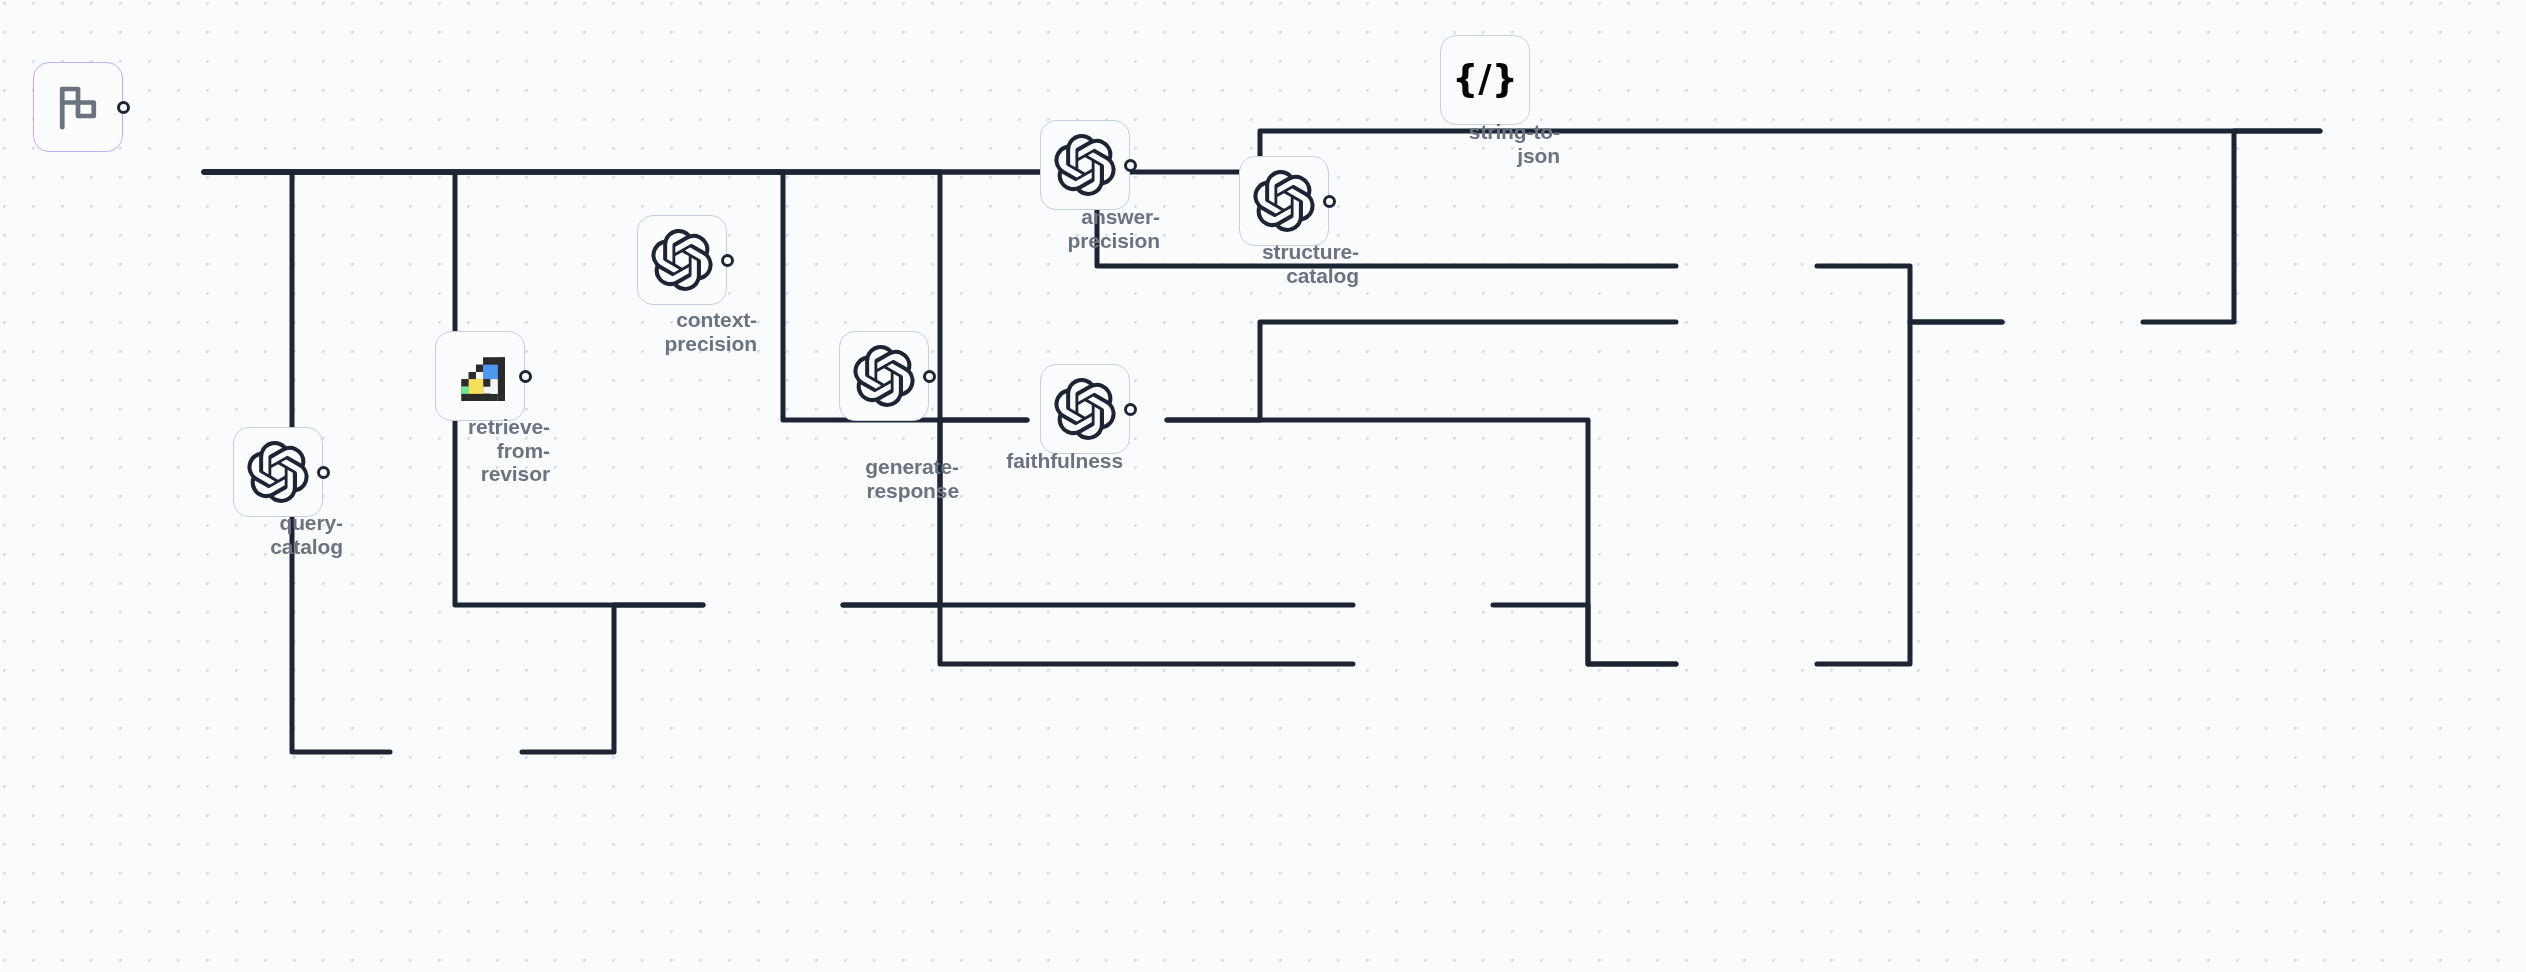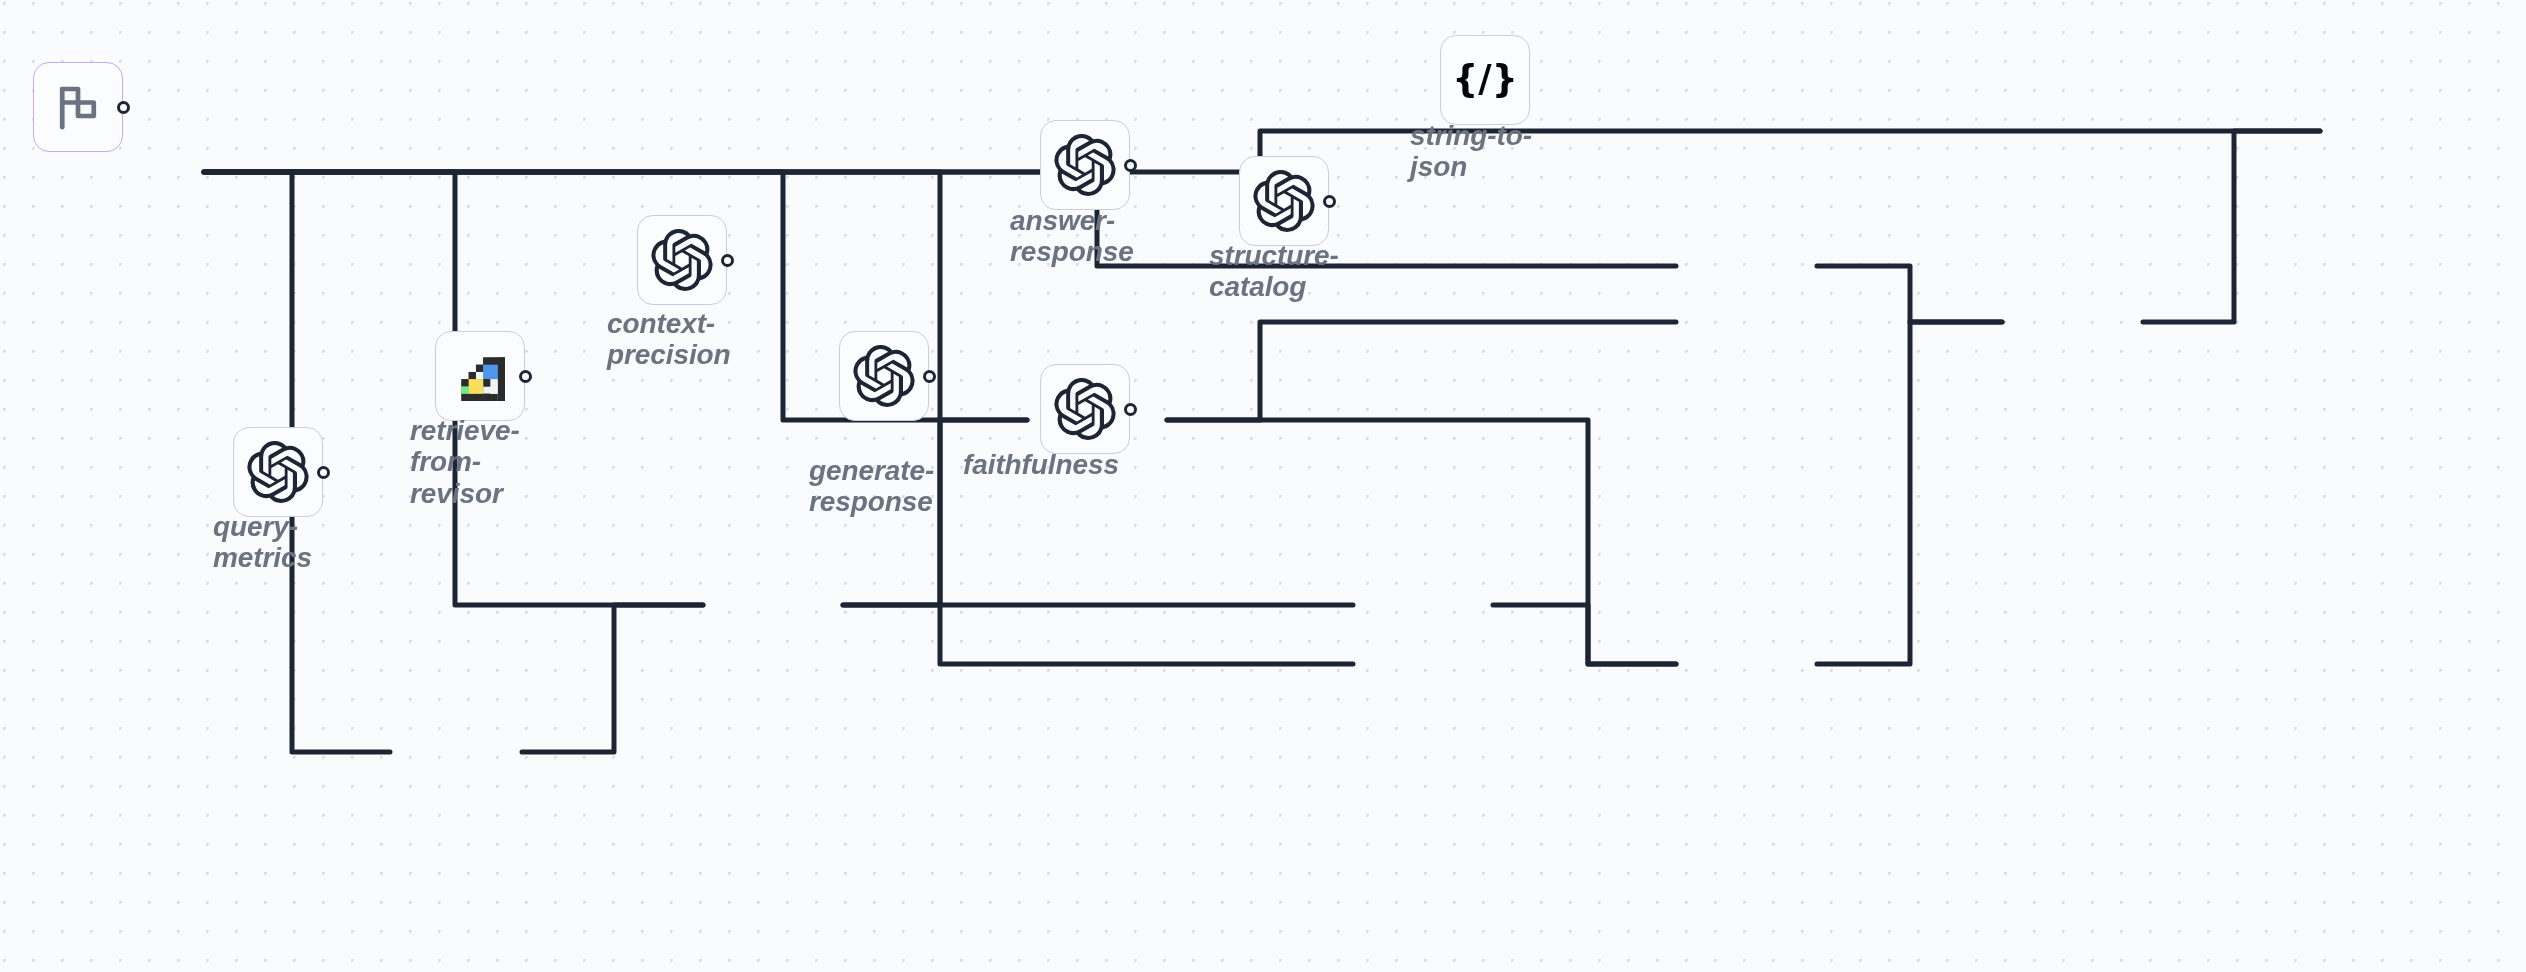--- a/index.html
+++ b/index.html
@@ -38,28 +38,27 @@
     display: flex;
     align-items: center;
     justify-content: center;
   }
   .node.start {
     border-color: #c4aaf7;
     border-width: 1.8px;
   }
   .node-label {
     position: absolute;
-    text-align: left;
-    font-size: 28px;
+    text-align: right;
+    font-size: 21px;
     font-weight: bold;
     color: #6b7280;
     line-height: 1.12;
     letter-spacing: -0.1px;
     white-space: pre-line;
-    font-style: italic;
   }
   .port {
     position: absolute;
     width: 13px;
     height: 13px;
     border-radius: 50%;
     background: #fbfcfd;
     border: 3px solid #1d2433;
     box-sizing: border-box;
   }
@@ -98,21 +97,21 @@
       <div class="port" style="left: 117px; top: 100.5px;"></div>
       <div class="node" style="left: 233px; top: 427px; width: 90px; height: 90px;">
         <span>
           <svg class="icon-svg" width="62" height="62" viewBox="0 0 24 24" fill="#1d2433">
             <path d="M22.282 9.821a5.985 5.985 0 0 0-.516-4.91 6.046 6.046 0 0 0-6.51-2.9A6.065 6.065 0 0 0 4.981 4.18a5.985 5.985 0 0 0-3.998 2.9 6.046 6.046 0 0 0 .743 7.097 5.98 5.98 0 0 0 .51 4.911 6.051 6.051 0 0 0 6.515 2.9A5.985 5.985 0 0 0 13.26 24a6.056 6.056 0 0 0 5.772-4.206 5.99 5.99 0 0 0 3.997-2.9 6.056 6.056 0 0 0-.747-7.073zM13.26 22.43a4.476 4.476 0 0 1-2.876-1.04l.141-.081 4.779-2.758a.795.795 0 0 0 .392-.681v-6.737l2.02 1.168a.071.071 0 0 1 .038.052v5.583a4.504 4.504 0 0 1-4.494 4.494zM3.6 18.304a4.47 4.47 0 0 1-.535-3.014l.142.085 4.783 2.759a.771.771 0 0 0 .78 0l5.843-3.369v2.332a.08.08 0 0 1-.033.062L9.74 19.95a4.5 4.5 0 0 1-6.14-1.646zM2.34 7.896a4.485 4.485 0 0 1 2.366-1.973V11.6a.766.766 0 0 0 .388.676l5.815 3.355-2.02 1.168a.076.076 0 0 1-.071 0l-4.83-2.786A4.504 4.504 0 0 1 2.34 7.872zm16.597 3.855l-5.833-3.387L15.119 7.2a.076.076 0 0 1 .071 0l4.83 2.791a4.494 4.494 0 0 1-.676 8.105v-5.678a.79.79 0 0 0-.407-.667zm2.01-3.023l-.141-.085-4.774-2.782a.776.776 0 0 0-.785 0L9.409 9.23V6.897a.066.066 0 0 1 .028-.061l4.83-2.787a4.5 4.5 0 0 1 6.68 4.66zm-12.64 4.135l-2.02-1.164a.08.08 0 0 1-.038-.057V6.075a4.5 4.5 0 0 1 7.375-3.453l-.142.08L8.704 5.46a.795.795 0 0 0-.393.681zm1.097-2.365l2.602-1.5 2.607 1.5v2.999l-2.597 1.5-2.607-1.5z"></path>
           </svg>
         </span>
       </div>
       <div class="port" style="left: 317px; top: 465.5px;"></div>
       <div class="node-label" style="left: 213px; top: 511px; width: 130px;">query-
-metrics</div>
+catalog</div>
       <div class="node" style="left: 435px; top: 331px; width: 90px; height: 90px;">
         <span>
           <svg class="icon-svg" width="58" height="58" viewBox="0 0 72 72">
             <g transform="translate(4,4)">
               <rect x="9" y="36" width="9" height="27" fill="#2b2b2b"></rect>
               <rect x="18" y="27" width="9" height="36" fill="#2b2b2b"></rect>
               <rect x="27" y="18" width="9" height="45" fill="#2b2b2b"></rect>
               <rect x="36" y="9" width="18" height="54" fill="#2b2b2b"></rect>
               <rect x="54" y="9" width="9" height="54" fill="#2b2b2b"></rect>
               <rect x="9" y="45" width="9" height="9" fill="#74e88f"></rect>
@@ -169,21 +168,21 @@
 response</div>
       <div class="node" style="left: 1040px; top: 120px; width: 90px; height: 90px;">
         <span>
           <svg class="icon-svg" width="62" height="62" viewBox="0 0 24 24" fill="#1d2433">
             <path d="M22.282 9.821a5.985 5.985 0 0 0-.516-4.91 6.046 6.046 0 0 0-6.51-2.9A6.065 6.065 0 0 0 4.981 4.18a5.985 5.985 0 0 0-3.998 2.9 6.046 6.046 0 0 0 .743 7.097 5.98 5.98 0 0 0 .51 4.911 6.051 6.051 0 0 0 6.515 2.9A5.985 5.985 0 0 0 13.26 24a6.056 6.056 0 0 0 5.772-4.206 5.99 5.99 0 0 0 3.997-2.9 6.056 6.056 0 0 0-.747-7.073zM13.26 22.43a4.476 4.476 0 0 1-2.876-1.04l.141-.081 4.779-2.758a.795.795 0 0 0 .392-.681v-6.737l2.02 1.168a.071.071 0 0 1 .038.052v5.583a4.504 4.504 0 0 1-4.494 4.494zM3.6 18.304a4.47 4.47 0 0 1-.535-3.014l.142.085 4.783 2.759a.771.771 0 0 0 .78 0l5.843-3.369v2.332a.08.08 0 0 1-.033.062L9.74 19.95a4.5 4.5 0 0 1-6.14-1.646zM2.34 7.896a4.485 4.485 0 0 1 2.366-1.973V11.6a.766.766 0 0 0 .388.676l5.815 3.355-2.02 1.168a.076.076 0 0 1-.071 0l-4.83-2.786A4.504 4.504 0 0 1 2.34 7.872zm16.597 3.855l-5.833-3.387L15.119 7.2a.076.076 0 0 1 .071 0l4.83 2.791a4.494 4.494 0 0 1-.676 8.105v-5.678a.79.79 0 0 0-.407-.667zm2.01-3.023l-.141-.085-4.774-2.782a.776.776 0 0 0-.785 0L9.409 9.23V6.897a.066.066 0 0 1 .028-.061l4.83-2.787a4.5 4.5 0 0 1 6.68 4.66zm-12.64 4.135l-2.02-1.164a.08.08 0 0 1-.038-.057V6.075a4.5 4.5 0 0 1 7.375-3.453l-.142.08L8.704 5.46a.795.795 0 0 0-.393.681zm1.097-2.365l2.602-1.5 2.607 1.5v2.999l-2.597 1.5-2.607-1.5z"></path>
           </svg>
         </span>
       </div>
       <div class="port" style="left: 1124px; top: 158.5px;"></div>
       <div class="node-label" style="left: 1010px; top: 205px; width: 150px;">answer-
-response</div>
+precision</div>
       <div class="node" style="left: 1040px; top: 364px; width: 90px; height: 90px;">
         <span>
           <svg class="icon-svg" width="62" height="62" viewBox="0 0 24 24" fill="#1d2433">
             <path d="M22.282 9.821a5.985 5.985 0 0 0-.516-4.91 6.046 6.046 0 0 0-6.51-2.9A6.065 6.065 0 0 0 4.981 4.18a5.985 5.985 0 0 0-3.998 2.9 6.046 6.046 0 0 0 .743 7.097 5.98 5.98 0 0 0 .51 4.911 6.051 6.051 0 0 0 6.515 2.9A5.985 5.985 0 0 0 13.26 24a6.056 6.056 0 0 0 5.772-4.206 5.99 5.99 0 0 0 3.997-2.9 6.056 6.056 0 0 0-.747-7.073zM13.26 22.43a4.476 4.476 0 0 1-2.876-1.04l.141-.081 4.779-2.758a.795.795 0 0 0 .392-.681v-6.737l2.02 1.168a.071.071 0 0 1 .038.052v5.583a4.504 4.504 0 0 1-4.494 4.494zM3.6 18.304a4.47 4.47 0 0 1-.535-3.014l.142.085 4.783 2.759a.771.771 0 0 0 .78 0l5.843-3.369v2.332a.08.08 0 0 1-.033.062L9.74 19.95a4.5 4.5 0 0 1-6.14-1.646zM2.34 7.896a4.485 4.485 0 0 1 2.366-1.973V11.6a.766.766 0 0 0 .388.676l5.815 3.355-2.02 1.168a.076.076 0 0 1-.071 0l-4.83-2.786A4.504 4.504 0 0 1 2.34 7.872zm16.597 3.855l-5.833-3.387L15.119 7.2a.076.076 0 0 1 .071 0l4.83 2.791a4.494 4.494 0 0 1-.676 8.105v-5.678a.79.79 0 0 0-.407-.667zm2.01-3.023l-.141-.085-4.774-2.782a.776.776 0 0 0-.785 0L9.409 9.23V6.897a.066.066 0 0 1 .028-.061l4.83-2.787a4.5 4.5 0 0 1 6.68 4.66zm-12.64 4.135l-2.02-1.164a.08.08 0 0 1-.038-.057V6.075a4.5 4.5 0 0 1 7.375-3.453l-.142.08L8.704 5.46a.795.795 0 0 0-.393.681zm1.097-2.365l2.602-1.5 2.607 1.5v2.999l-2.597 1.5-2.607-1.5z"></path>
           </svg>
         </span>
       </div>
       <div class="port" style="left: 1124px; top: 402.5px;"></div>
       <div class="node-label" style="left: 963px; top: 449px; width: 160px;">faithfulness</div>
       <div class="node" style="left: 1239px; top: 156px; width: 90px; height: 90px;">

